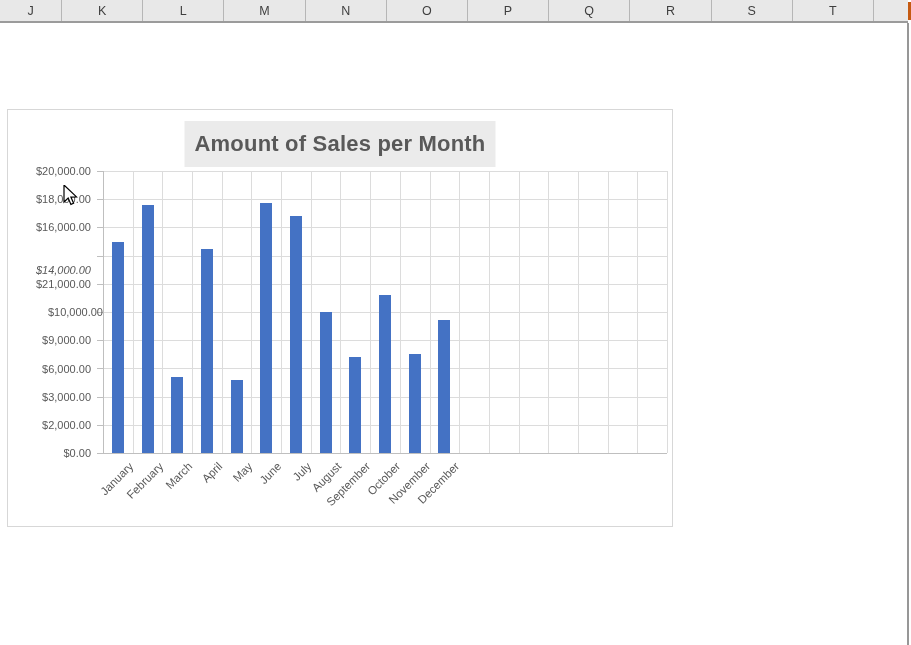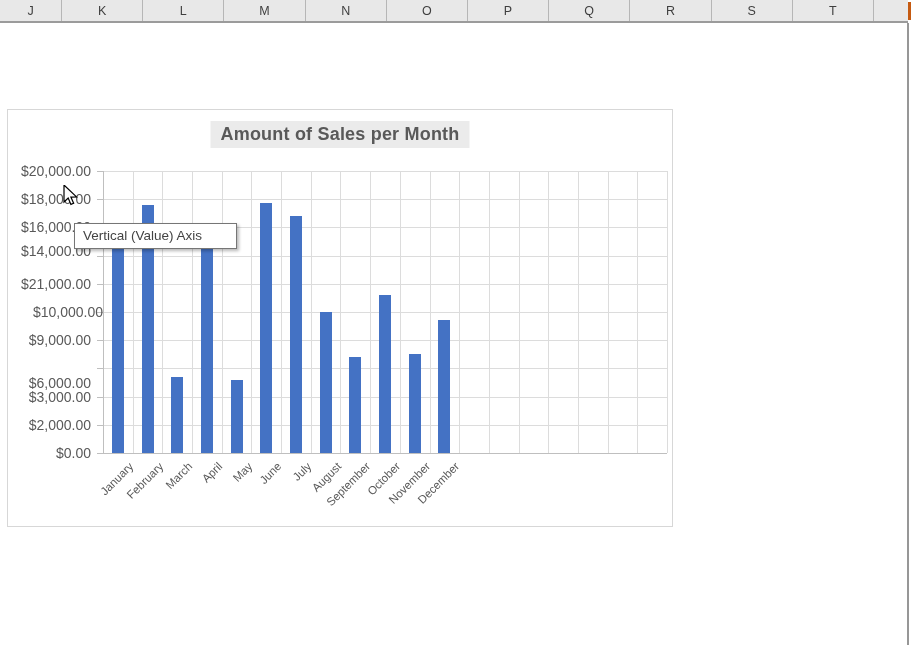--- a/index.html
+++ b/index.html
@@ -16,28 +16,28 @@
   .col-cell:last-child { border-right:none; }
 
   .accent-mark { position:absolute; left:908px; top:2px; width:3px; height:18px; }
   .window-edge { position:absolute; left:907px; top:23px; width:2px; height:622px;
                  background:#979797; }
 
   
   .chart { position:absolute; left:7px; top:109px; width:666px; height:418px;
            background:#fff; border:1px solid #D7D7D7; }
   .chart-title { position:absolute; left:50%; transform:translateX(-50%); top:11px;
-                 background:#EBEBEB; color:#595959; font-size:18px; font-weight:bold;
-                 padding:3px 10px; white-space:nowrap; letter-spacing:0.2px; }
+                 background:#EBEBEB; color:#595959; font-size:22px; font-weight:bold;
+                 padding:10px 10px; white-space:nowrap; letter-spacing:0.2px; }
   .gridline-h { position:absolute; height:1px; background:#DCDCDC; }
   .gridline-v { position:absolute; width:1px; background:#DCDCDC; }
   .axis-line-x { position:absolute; height:1px; background:#BFBFBF; }
   .axis-line-y { position:absolute; width:1px; background:#BFBFBF; }
   .y-tick { position:absolute; height:1px; width:6px; background:#BFBFBF; }
-  .y-label { position:absolute; width:83px; text-align:right; font-size:14px;
+  .y-label { position:absolute; width:83px; text-align:right; font-size:11px;
              color:#595959; line-height:14px; }
   .x-label { position:absolute; width:120px; text-align:right; font-size:11.5px;
              color:#595959; transform:rotate(-45deg); transform-origin:100% 0%;
              white-space:nowrap; }
   .bar { position:absolute; width:12px; }
 
   
   .tooltip { position:absolute; left:74px; top:223px; width:163px; height:26px;
              background:#FFFFFF; border:1px solid #767676;
              box-shadow:2px 2px 3px rgba(0,0,0,0.28);
@@ -75,33 +75,33 @@
       <div class="y-tick" style="left: 89px; top: 61px;"></div>
       <div class="y-label" style="left: 0px; top: 54px;">$20,000.00</div>
       <div class="gridline-h" style="left: 95px; top: 89.2px; width: 564px;"></div>
       <div class="y-tick" style="left: 89px; top: 89.2px;"></div>
       <div class="y-label" style="left: 0px; top: 82.2px;">$18,000.00</div>
       <div class="gridline-h" style="left: 95px; top: 117.4px; width: 564px;"></div>
       <div class="y-tick" style="left: 89px; top: 117.4px;"></div>
       <div class="y-label" style="left: 0px; top: 110.4px;">$16,000.00</div>
       <div class="gridline-h" style="left: 95px; top: 145.6px; width: 564px;"></div>
       <div class="y-tick" style="left: 89px; top: 145.6px;"></div>
-      <div class="y-label" style="left: 0px; top: 134px;">$14,000.00</div>
+      <div class="y-label" style="left: 0px; top: 153px; font-style: italic;">$14,000.00</div>
       <div class="gridline-h" style="left: 95px; top: 173.8px; width: 564px;"></div>
       <div class="y-tick" style="left: 89px; top: 173.8px;"></div>
       <div class="y-label" style="left: 0px; top: 166.8px;">$21,000.00</div>
       <div class="gridline-h" style="left: 95px; top: 202px; width: 564px;"></div>
       <div class="y-tick" style="left: 89px; top: 202px;"></div>
       <div class="y-label" style="left: 12px; top: 195px;">$10,000.00</div>
       <div class="gridline-h" style="left: 95px; top: 230.2px; width: 564px;"></div>
       <div class="y-tick" style="left: 89px; top: 230.2px;"></div>
       <div class="y-label" style="left: 0px; top: 223.2px;">$9,000.00</div>
       <div class="gridline-h" style="left: 95px; top: 258.4px; width: 564px;"></div>
       <div class="y-tick" style="left: 89px; top: 258.4px;"></div>
-      <div class="y-label" style="left: 0px; top: 266px;">$6,000.00</div>
+      <div class="y-label" style="left: 0px; top: 252px;">$6,000.00</div>
       <div class="gridline-h" style="left: 95px; top: 286.6px; width: 564px;"></div>
       <div class="y-tick" style="left: 89px; top: 286.6px;"></div>
       <div class="y-label" style="left: 0px; top: 279.6px;">$3,000.00</div>
       <div class="gridline-h" style="left: 95px; top: 314.8px; width: 564px;"></div>
       <div class="y-tick" style="left: 89px; top: 314.8px;"></div>
       <div class="y-label" style="left: 0px; top: 307.8px;">$2,000.00</div>
       <div class="axis-line-x" style="left: 95px; top: 343px; width: 564px;"></div>
       <div class="y-tick" style="left: 89px; top: 343px;"></div>
       <div class="y-label" style="left: 0px; top: 336px;">$0.00</div>
       <div class="axis-line-y" style="left: 95px; top: 61px; height: 282px;"></div>
@@ -143,21 +143,18 @@
       <div class="x-label" style="left: 117.579px; top: 350px;">May</div>
       <div class="x-label" style="left: 147.263px; top: 350px;">June</div>
       <div class="x-label" style="left: 176.947px; top: 350px;">July</div>
       <div class="x-label" style="left: 206.632px; top: 350px;">August</div>
       <div class="x-label" style="left: 236.316px; top: 350px;">September</div>
       <div class="x-label" style="left: 266px; top: 350px;">October</div>
       <div class="x-label" style="left: 295.684px; top: 350px;">November</div>
       <div class="x-label" style="left: 325.368px; top: 350px;">December</div>
     </div>
 
-  <div class="tooltip">
-    <span>Vertical (Value) Axis</span>
-  </div>
 
   <svg class="cursor" width="16" height="22" viewBox="0 0 16 22">
     <polygon points="1,0 1,17 5.2,13.1 7.9,19.4 10.6,18.2 7.9,12.1 13.5,11.9" fill="#ffffff" stroke="#000000" stroke-width="1.2"></polygon>
   </svg>
 
 </div>
 
 </body></html>

